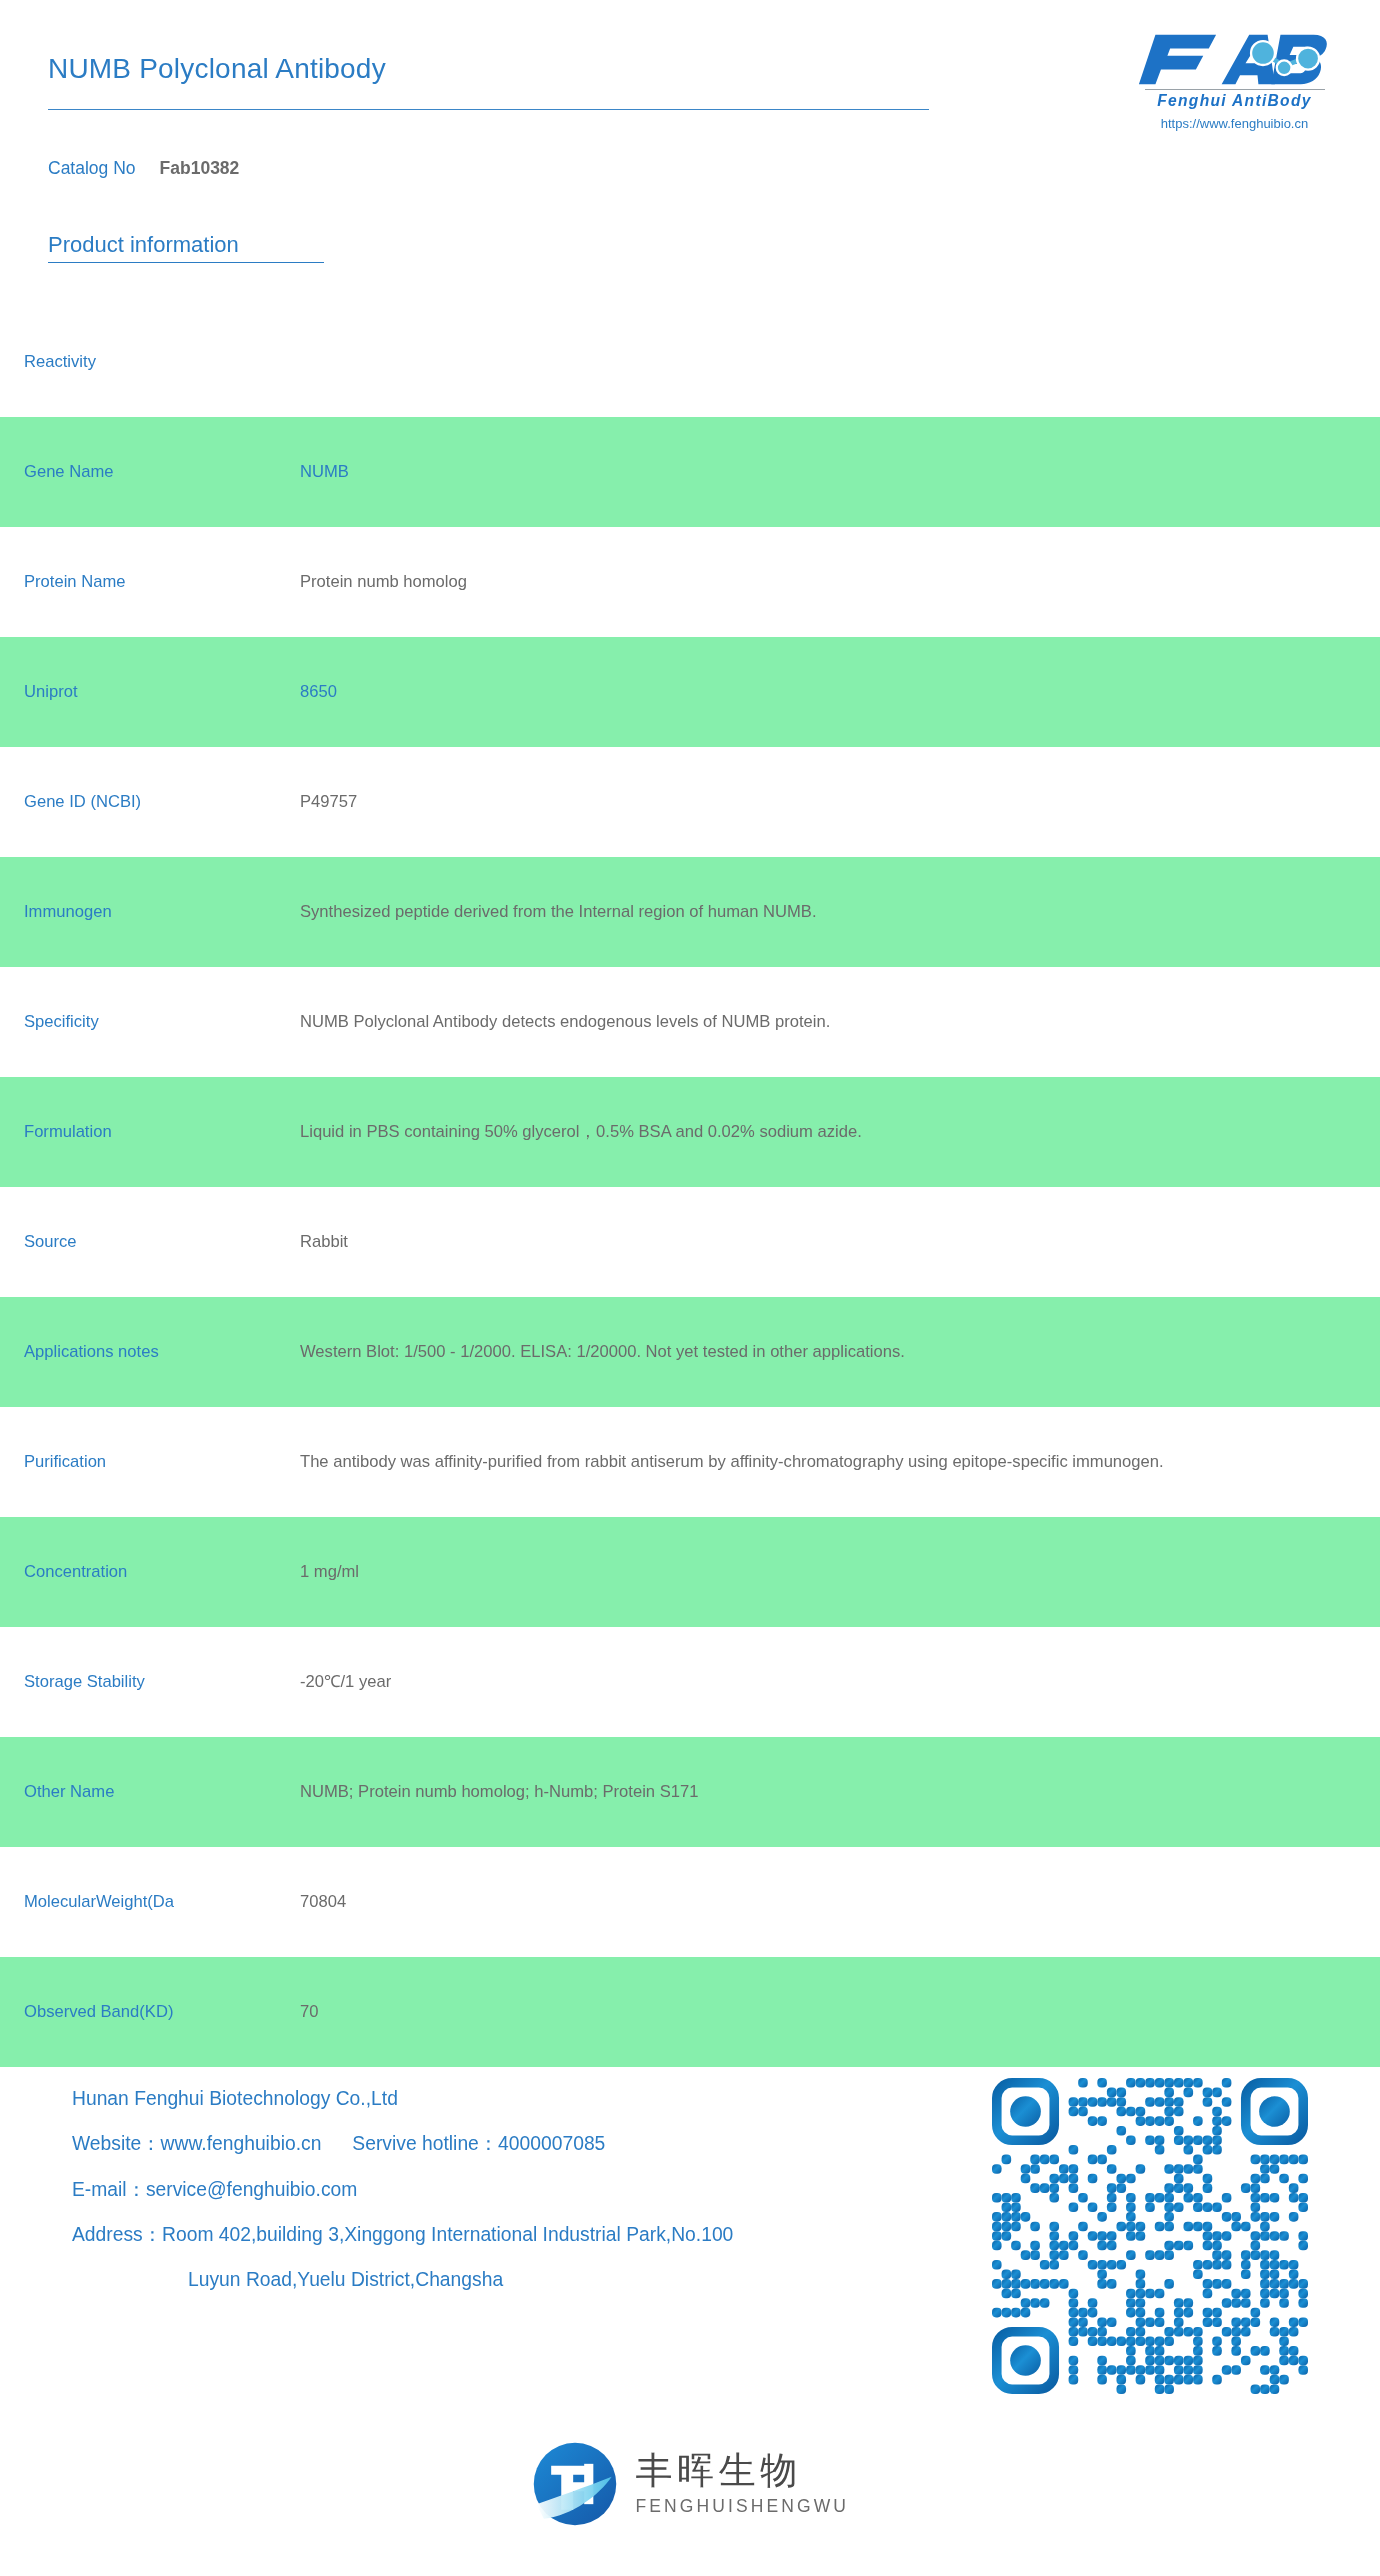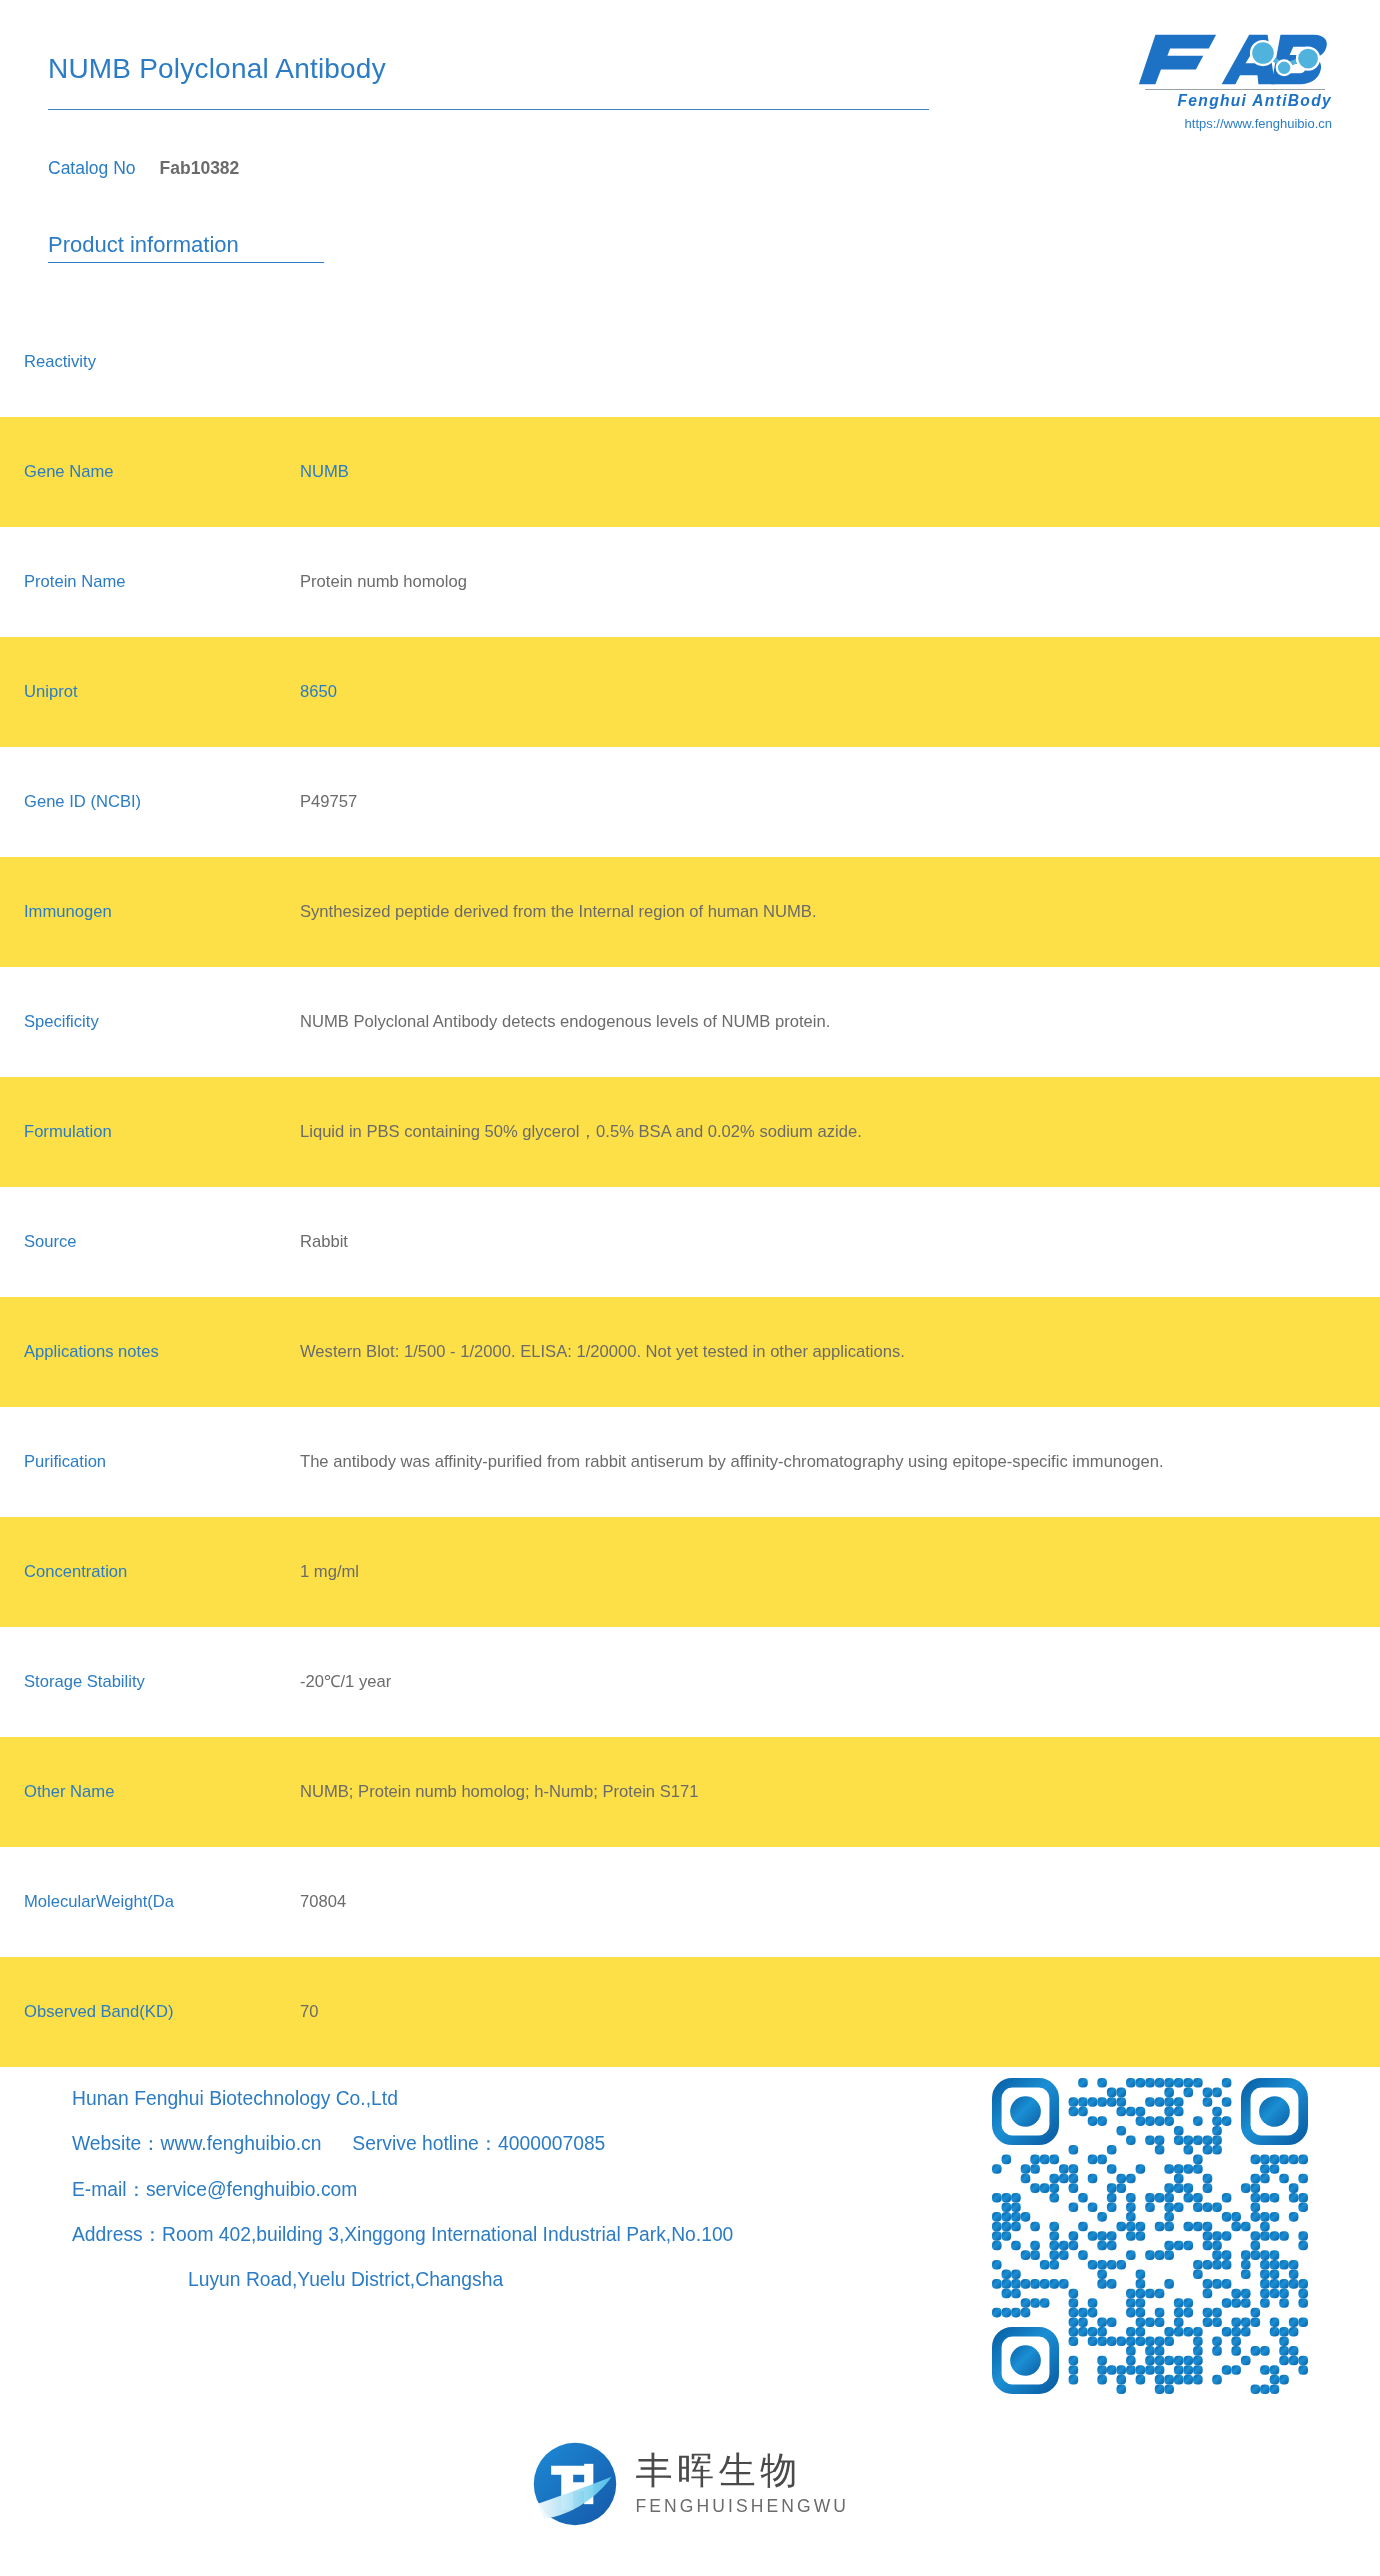--- a/index.html
+++ b/index.html
@@ -48,21 +48,21 @@
     margin-right: 24px;
   }
   .catalog-value { color: #6b6b6b; font-weight: bold; }
 
   
   .fab-logo {
     position: absolute;
     right: 48px;
     top: 31px;
     width: 195px;
-    text-align: right;
+    text-align: center;
   }
   .fab-mark { display: block; }
   .fab-rule {
     width: 180px;
     height: 1.4px;
     background: #9aa2a8;
     margin: 0.9px auto 1.8px;
   }
   .fab-tagline {
     font-size: 15.6px;
@@ -104,21 +104,21 @@
     top: 307px;
     width: 1380px;
   }
   .row {
     display: flex;
     align-items: center;
     width: 1380px;
     padding: 0 24px;
     min-height: 110px;
   }
-  .row.shaded { background: #fde047; }
+  .row.shaded { background: #86efac; }
   .row .cell-label {
     width: 276px;
     flex: 0 0 276px;
     font-size: 16.6px;
     color: #2b7cc4;
     line-height: 1.5;
   }
   .row .cell-value {
     flex: 1 1 auto;
     font-size: 16.6px;

